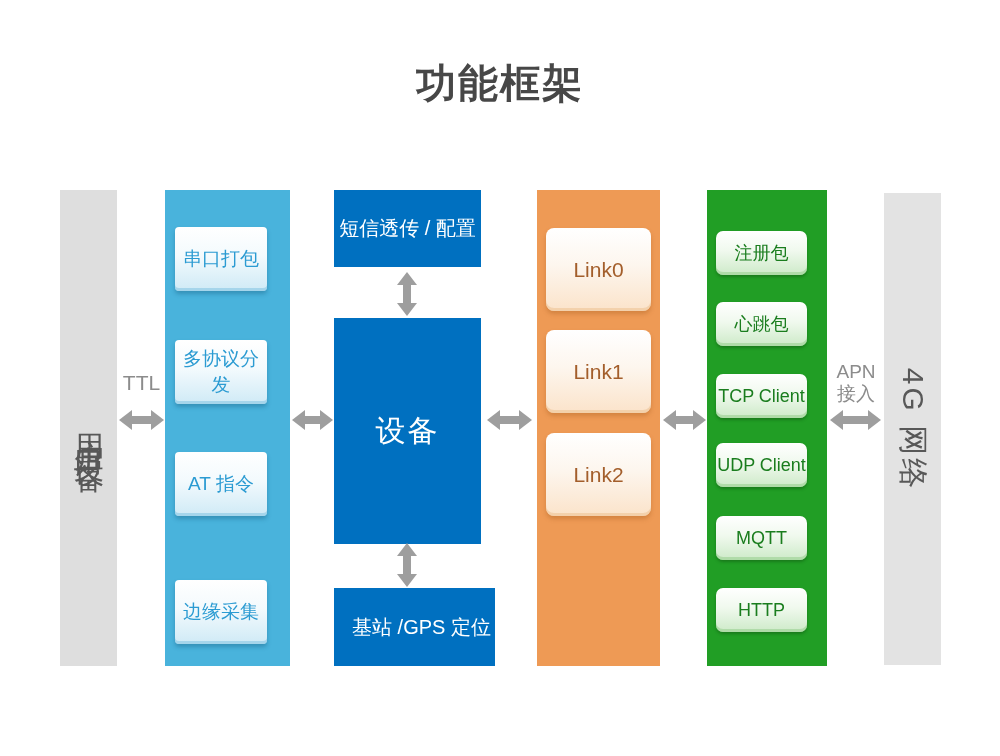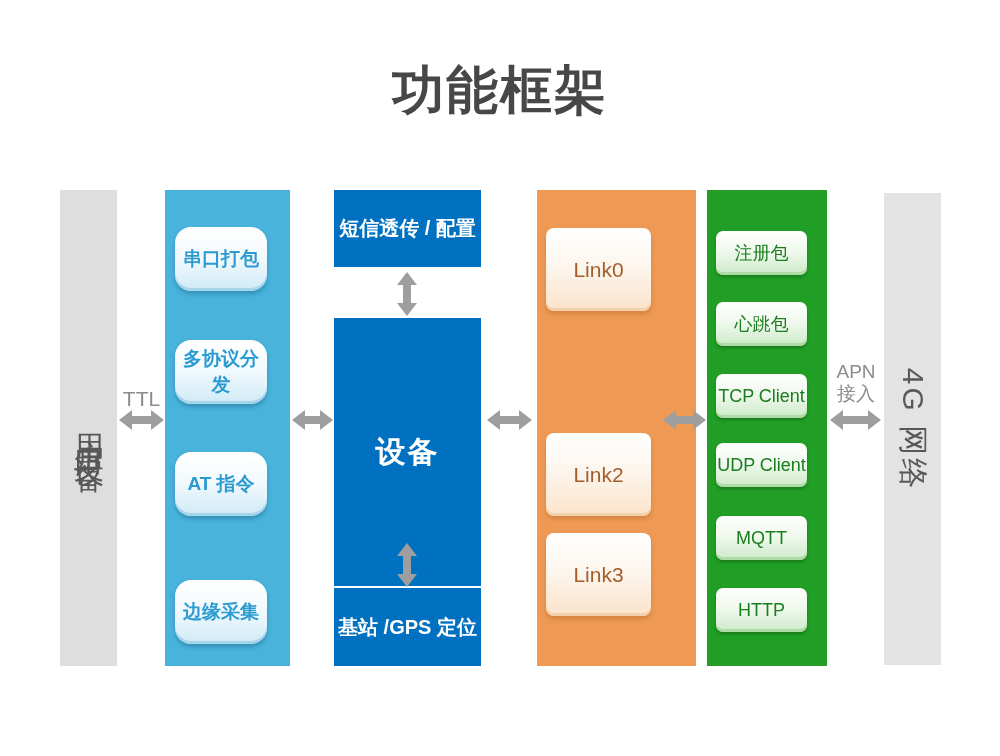--- a/index.html
+++ b/index.html
@@ -10,21 +10,21 @@
     height: 756px;
     background: #ffffff;
     overflow: hidden;
   }
 
   .title {
     position: absolute;
     left: 0; right: 0;
     top: 56px;
     text-align: center;
-    font-size: 52px;
+    font-size: 40px;
     font-weight: 700;
     color: #474747;
     letter-spacing: 2px;
   }
 
   
   .side-bar {
     position: absolute;
     top: 190px;
     width: 57px;
@@ -50,46 +50,46 @@
     font-size: 30px;
     color: #585858;
     letter-spacing: 3px;
     font-weight: 500;
   }
 
   
   .col { position: absolute; top: 190px; height: 476px; }
   .col-serial   { left: 165px; width: 125px; background: #49b3dc; }
   .col-device   { left: 334px; width: 147px; background: transparent; }
-  .col-link     { left: 537px; width: 123px; background: #ee9a55; padding-left: 36px; }
+  .col-link     { left: 537px; width: 123px; background: #ee9a55; }
   .col-protocol { left: 707px; width: 120px; background: #219e25; }
 
   .box { position: absolute; display: flex; align-items: center; justify-content: center; text-align: center; }
 
   
   .serial-box {
     left: 10px; width: 92px; height: 64px;
-    border-radius: 16px;
+    border-radius: 4px;
     background: linear-gradient(180deg, #ffffff 0%, #f3fafd 45%, #cfeaf6 100%);
     box-shadow: 0 3px 4px rgba(15, 80, 115, 0.35), inset 0 -3px 0 rgba(130, 195, 225, 0.55);
     color: #2b9bd2;
     font-size: 19px;
-    font-weight: 700;
+    font-weight: 400;
   }
 
   
   .device-box {
     left: 0; width: 147px;
     background: #0070c0;
     color: #ffffff;
-    font-weight: 700;
+    font-weight: 400;
   }
   .device-top    { top: 0; height: 77px; font-size: 20px; }
-  .device-center { top: 128px; height: 268px; font-size: 30px; letter-spacing: 2px; }
-  .device-bottom { top: 398px; height: 78px; font-size: 20px; }
+  .device-center { top: 128px; height: 226px; font-size: 30px; letter-spacing: 2px; }
+  .device-bottom { top: 398px; height: 78px; font-size: 20px; padding-left: 14px; }
 
   
   .link-box {
     left: 9px; width: 105px; height: 83px;
     border-radius: 8px;
     background: linear-gradient(180deg, #ffffff 0%, #fdf6ee 45%, #fbe3ca 100%);
     box-shadow: 0 3px 4px rgba(160, 90, 30, 0.35), inset 0 -3px 0 rgba(235, 190, 140, 0.5);
     color: #a35e2b;
     font-size: 21px;
   }
@@ -165,22 +165,22 @@
   </div>
 
   <div class="col col-device">
     <div class="box device-box device-top">短信透传 / 配置</div>
     <div class="box device-box device-center">设备</div>
     <div class="box device-box device-bottom">基站 /GPS 定位</div>
   </div>
 
   <div class="col col-link">
     <div class="box link-box" style="top:38px">Link0</div>
+    <div class="box link-box" style="top:140px">Link1</div>
     <div class="box link-box" style="top:243px">Link2</div>
-    <div class="box link-box" style="top:343px">Link3</div>
   </div>
 
   <div class="col col-protocol">
     <div class="box protocol-box" style="top:41px">注册包</div>
     <div class="box protocol-box" style="top:112px">心跳包</div>
     <div class="box protocol-box" style="top:184px">TCP Client</div>
     <div class="box protocol-box" style="top:253px">UDP Client</div>
     <div class="box protocol-box" style="top:326px">MQTT</div>
     <div class="box protocol-box" style="top:398px">HTTP</div>
   </div>
@@ -219,19 +219,19 @@
     <span class="head-u"></span>
       <span class="shaft"></span>
       <span class="head-d"></span>
   </div>
   <div class="v-arrow" style="left:396px; top:543px; height:44px">
     <span class="head-u"></span>
       <span class="shaft"></span>
       <span class="head-d"></span>
   </div>
 
-  <div class="conn-label" style="left:119px; top:388px; width:45px">TTL</div>
+  <div class="conn-label" style="left:119px; top:372px; width:45px">TTL</div>
   <div class="conn-label apn-label" style="left:831px; top:361px; width:50px">
     <div>APN</div>
     <div>接入</div>
   </div>
 
 </div>
 
 </body></html>

